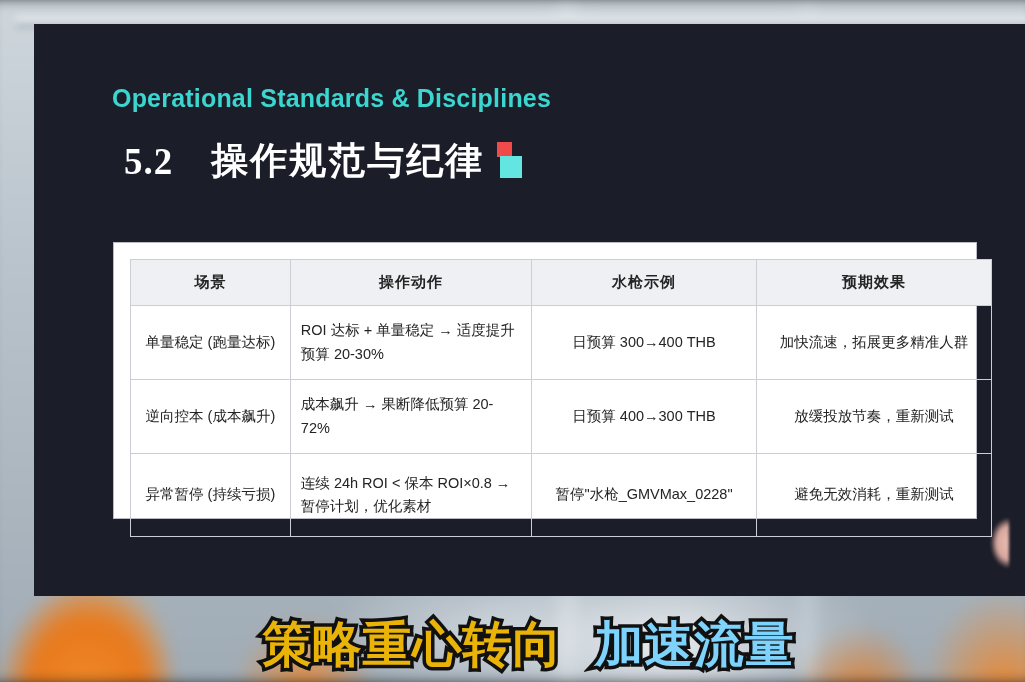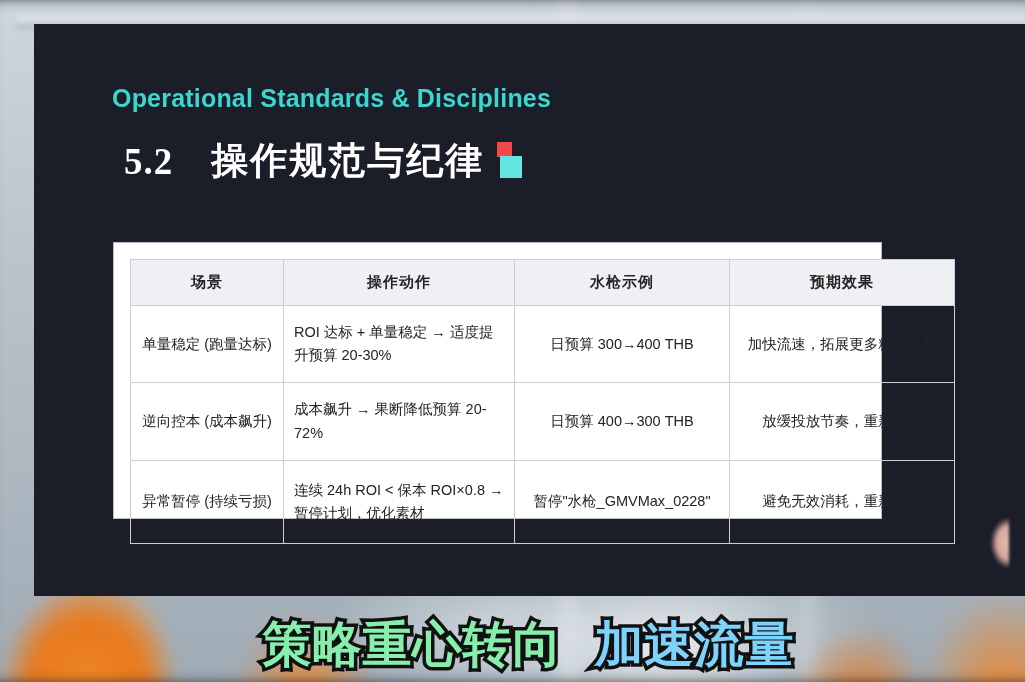--- a/index.html
+++ b/index.html
@@ -62,33 +62,33 @@
     font-family:"Liberation Serif","DejaVu Serif",serif;
     font-size:37px; font-weight:700; color:#ffffff;
     margin-left:22px; letter-spacing:2px;
   }
   #deco{ position:absolute; left:468px; top:110px; width:44px; height:36px; }
   #deco-red{ position:absolute; right:0; top:0; width:15px; height:15px; background:#f04a4a; }
   #deco-teal{ position:absolute; left:0; top:14px; width:22px; height:22px; background:#63e6e2; }
 
   
   #tbl-wrap{
-    position:absolute; left:97px; top:226px; width:769px; height:277px;
+    position:absolute; left:97px; top:226px; width:864px; height:277px;
     background:#ffffff; border:1px solid #b9bcc4;
   }
   table{ width:100%; height:100%; border-collapse:collapse; table-layout:fixed; }
   th,td{ border:1px solid #ccced4; vertical-align:middle; color:#242424; }
   thead th{
     background:#eef0f4; height:46px; font-size:15px; font-weight:700;
     text-align:center; letter-spacing:1px;
   }
   .c1{ width:153px; } .c2{ width:231px; } .c3{ width:215px; } .c4{ width:225px; }
   td{ font-size:14.5px; line-height:1.6; }
   td.c1,td.c3,td.c4{ text-align:center; padding:6px 8px; }
-  td.c2{ text-align:left; padding:15px 10px; }
+  td.c2{ text-align:left; padding:8px 10px; }
   tbody tr:nth-child(1){ height:74px; }
   tbody tr:nth-child(2){ height:74px; }
   tbody tr:nth-child(3){ height:83px; }
 
   
   #person{
     position:absolute; right:0; top:498px; width:26px; height:58px;
     background:radial-gradient(ellipse 22px 30px at 100% 50%, #e8bdb4 0%, #d8a79d 55%, rgba(216,167,157,0) 85%);
     filter:blur(1.5px);
   }
@@ -97,21 +97,21 @@
   #caption{
     position:absolute; left:0; top:596px; width:1025px;
     text-align:center; font-size:49px; font-weight:700; letter-spacing:1px;
     font-family:"Liberation Sans","DejaVu Sans",sans-serif;
     white-space:nowrap;
   }
   #caption span{
     -webkit-text-stroke:7px #111111;
     paint-order:stroke fill;
   }
-  .cap-white{ color:#86efac; }
+  .cap-white{ color:#eab308; }
   .cap-gold{ color:#7dd3fc; }
 </style>
 </head>
 <body>
 
 <div id="bg-photo"></div>
 <div id="bg-top-strip"></div>
 
 <div id="slide"></div>
 

